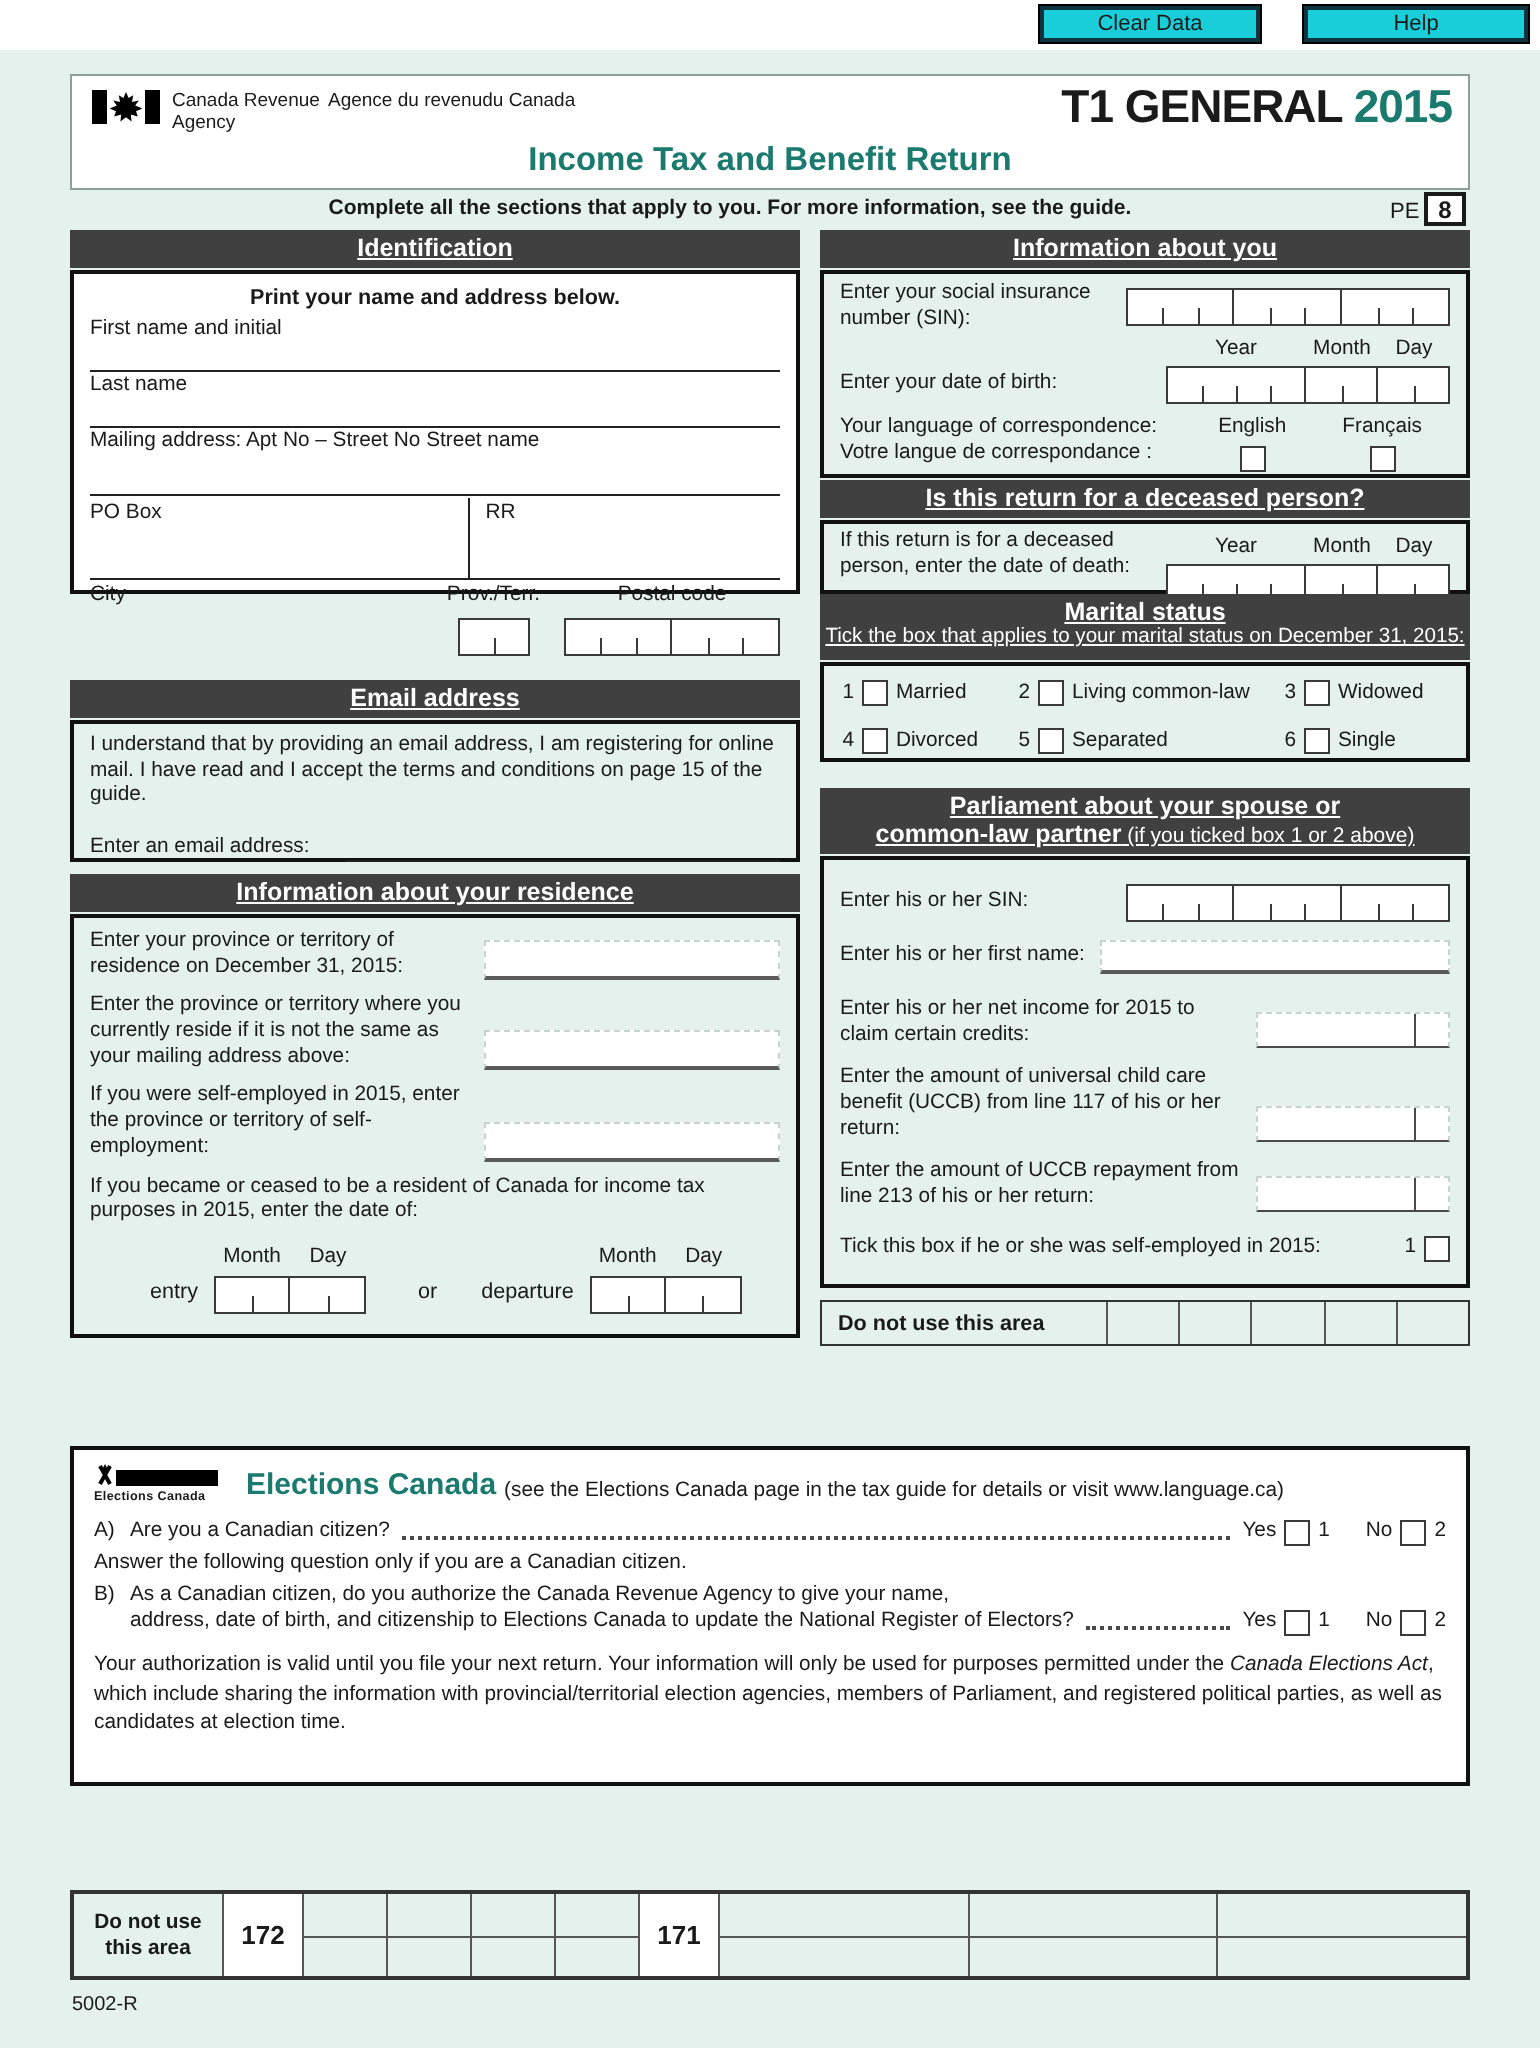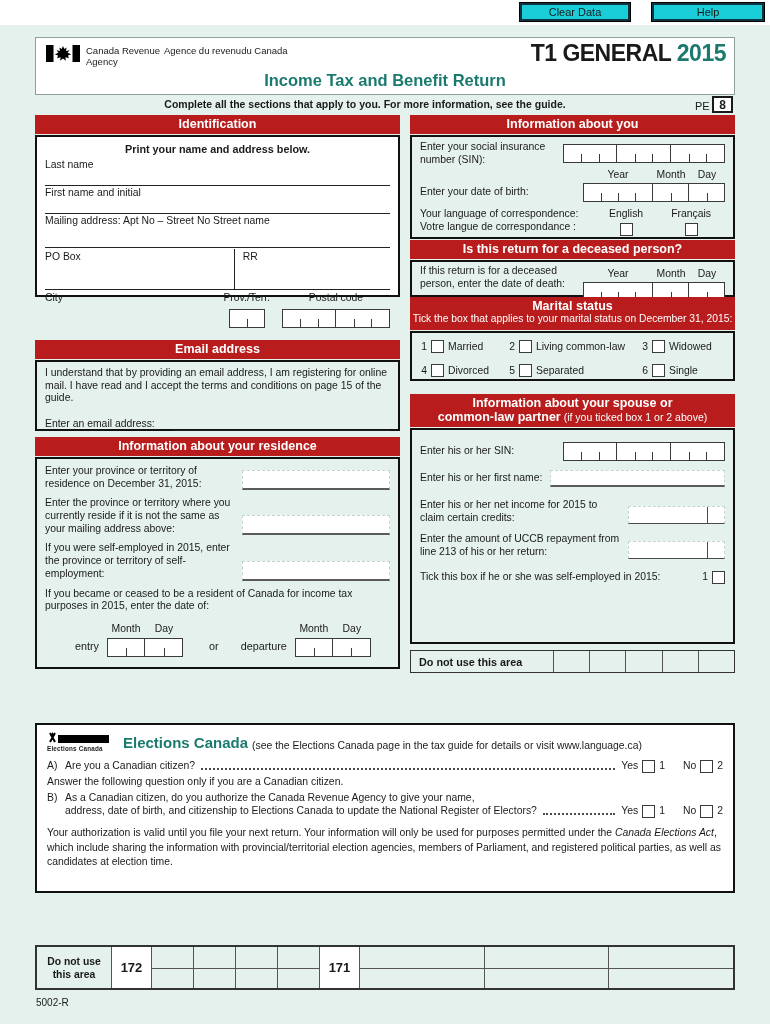--- a/index.html
+++ b/index.html
@@ -25,21 +25,21 @@
   .t1 .yr { color:#1b7a6e; }
   .form-title { position:absolute; left:0; right:0; top:33px; text-align:center; font-size:16.5px; font-weight:bold; color:#1b7a6e; }
 
   .instruction { position:absolute; left:35px; top:98px; width:660px; text-align:center; font-size:10.5px; font-weight:bold; }
   .pe-label { position:absolute; left:695px; top:100px; font-size:11px; }
   .pe-box { position:absolute; left:712px; top:96px; width:21px; height:17px; background:#fff; border:2px solid #1a1a1a;
             font-size:12px; font-weight:bold; display:flex; align-items:center; justify-content:center; }
 
   
   .sec { position:absolute; }
-  .sec-header { background:#b91c1c; color:#fff; font-weight:bold; font-size:12.5px; text-align:center; padding:2px 2px 3px; }
+  .sec-header { background:#404040; color:#fff; font-weight:bold; font-size:12.5px; text-align:center; padding:2px 2px 3px;text-decoration:underline; }
   .sec-header .sub { font-weight:normal; font-size:10.3px; display:block; line-height:1.25; }
   .sec-body { border:2px solid #111; margin-top:1px; }
   .white { background:#fff; } .mint { background:#e4f1ed; }
 
   .sm { font-size:10.4px; line-height:1.22; }
   .b { font-weight:normal; } .i { font-style:italic; }
 
   
   #identification { left:35px; top:115px; width:365px; }
   #identification .sec-body { height:162px; padding:4px 8px 0; }
@@ -165,22 +165,22 @@
   </div>
 
   <div class="instruction">Complete all the sections that apply to you. For more information, see the guide.</div>
   <div class="pe-label">PE</div>
   <div class="pe-box">8</div>
 
   <div id="identification" class="sec">
     <div class="sec-header">Identification</div>
     <div class="sec-body white">
       <div class="print-line">Print your name and address below.</div>
+      <div class="id-field sm"><span>First name and initial</span></div>
       <div class="id-field sm"><span>Last name</span></div>
-      <div class="id-field sm"><span>First name and initial</span></div>
       <div class="id-field sm" style="height:33px;"><span>Mailing address: Apt No  –  Street No Street name</span></div>
       <div class="id-row sm">
         <div class="cell-l"><span>PO Box</span></div>
         <div class="cell-r"><span>RR</span></div>
       </div>
       <div class="city-row sm">
         <div class="city-cell"><span>City</span></div>
         <div class="pt-cell">
           <div class="pt-col">
             <span>Prov./Terr.</span>
@@ -392,21 +392,21 @@
       <span class="m-opt">
           <span class="num">6</span>
           <span class="checkbox"></span>
           <span>Single</span>
         </span>
     </div>
   </div>
 
   <div id="spouse" class="sec">
     <div class="sec-header">
-      <span>Information about your spouse or</span><br>
+      <span>Parliament about your spouse or</span><br>
       <span><span>common-law partner</span><span style="font-weight:normal; font-size:10.5px;"> (if you ticked box 1 or 2 above)</span></span>
     </div>
     <div class="sec-body mint sm">
       <div class="sp-row center" style="margin-top:4px;">
         <span>Enter his or her SIN:</span>
         <span class="comb">
           <span class="comb-group" style="width:54px;">
               <span class="tick" style="left:33.3%;"></span>
               <span class="tick" style="left:66.6%;"></span>
             </span>
@@ -419,20 +419,26 @@
               <span class="tick" style="left:66.6%;"></span>
             </span>
         </span>
       </div>
       <div class="sp-row center" style="margin-bottom:12px;">
         <span>Enter his or her first name:</span>
         <span class="input-box sp-input"></span>
       </div>
       <div class="sp-row">
         <span style="width:190px;">Enter his or her net income for 2015 to claim certain credits:</span>
+        <span class="amount">
+            <span class="cents"></span>
+          </span>
+      </div>
+      <div class="sp-row">
+        <span style="width:200px;">Enter the amount of universal child care benefit (UCCB) from line 117 of his or her return:</span>
         <span class="amount">
             <span class="cents"></span>
           </span>
       </div>
       <div class="sp-row">
         <span style="width:200px;">Enter the amount of UCCB repayment from line 213 of his or her return:</span>
         <span class="amount">
             <span class="cents"></span>
           </span>
       </div>

